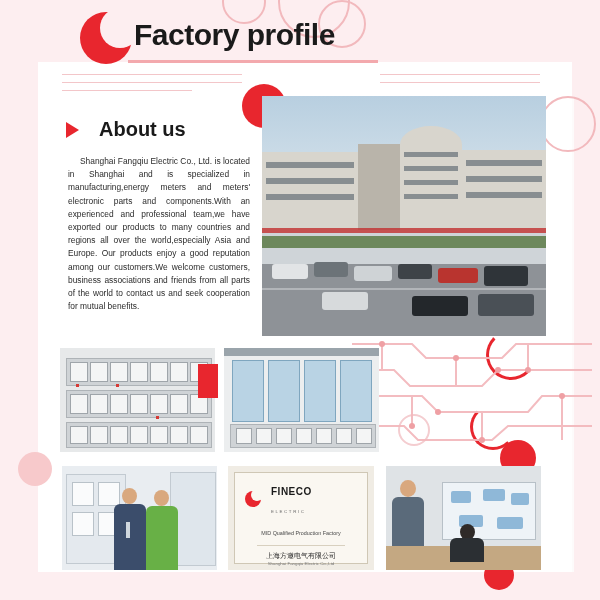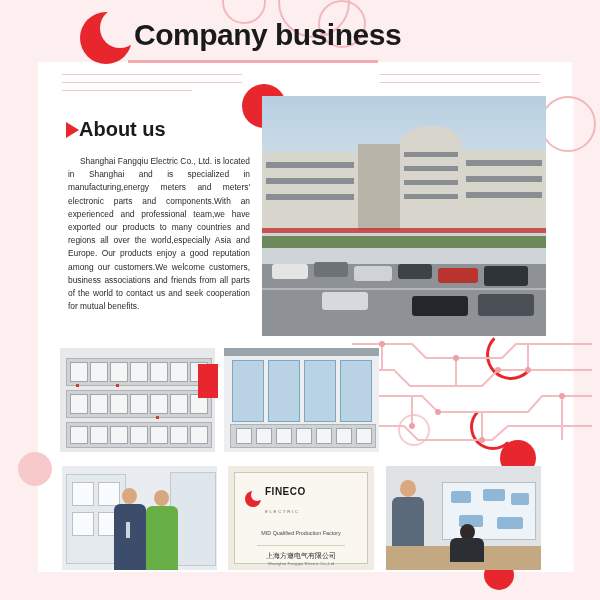--- a/index.html
+++ b/index.html
@@ -122,21 +122,21 @@
     width: 250px; height: 3px;
     background: #f3a9ad;
   }
 
   
   .about-row {
     position: absolute;
     left: 66px; top: 118px;
     display: flex;
     align-items: center;
-    gap: 0;
+    gap: 20px;
   }
   .tri {
     width: 0; height: 0;
     border-left: 13px solid #e8262e;
     border-top: 8px solid transparent;
     border-bottom: 8px solid transparent;
   }
   .about-title {
     font-size: 20px;
     font-weight: 700;
@@ -235,21 +235,21 @@
   .head { position: absolute; border-radius: 50%; background: #d9a87e; }
 
   
   .cert-inner {
     position: absolute; inset: 6px;
     border: 1px solid #cfc7b5;
     background: #faf7f1;
   }
   .cert-logo-row {
     position: absolute; left: 10px; top: 8px;
-    display: flex; align-items: center; gap: 4px;
+    display: flex; align-items: center; gap: 10px;
   }
   .cert-logo-mark {
     width: 16px; height: 16px; border-radius: 50%;
     background: #e8262e;
     position: relative;
   }
   .cert-logo-mark:after {
     content: ""; position: absolute; left: 6px; top: -2px;
     width: 12px; height: 12px; border-radius: 50%; background: #faf7f1;
   }
@@ -332,21 +332,21 @@
           <circle cx="60" cy="96" r="3"></circle>
         <circle cx="210" cy="66" r="3"></circle>
           <circle cx="130" cy="110" r="3"></circle>
         <circle cx="146" cy="40" r="3"></circle>
           <circle cx="86" cy="82" r="3"></circle>
       </g>
     </svg>
   </div>
 
   <div class="header-mark"></div>
-  <div class="title">Company business</div>
+  <div class="title">Factory profile</div>
   <div class="title-underline"></div>
 
   <div class="about-row">
     <span class="tri"></span>
     <span class="about-title">About us</span>
   </div>
   <div class="about-text">Shanghai Fangqiu Electric Co., Ltd. is located in Shanghai and is specialized in manufacturing,energy meters and meters' electronic parts and components.With an experienced and professional team,we have exported our products to many countries and regions all over the world,especially Asia and Europe. Our products enjoy a good reputation among our customers.We welcome customers, business associations and friends from all parts of the world to contact us and seek cooperation for mutual benefits.</div>
 
   <div class="photo ph-main">
     <div class="sky"></div>

